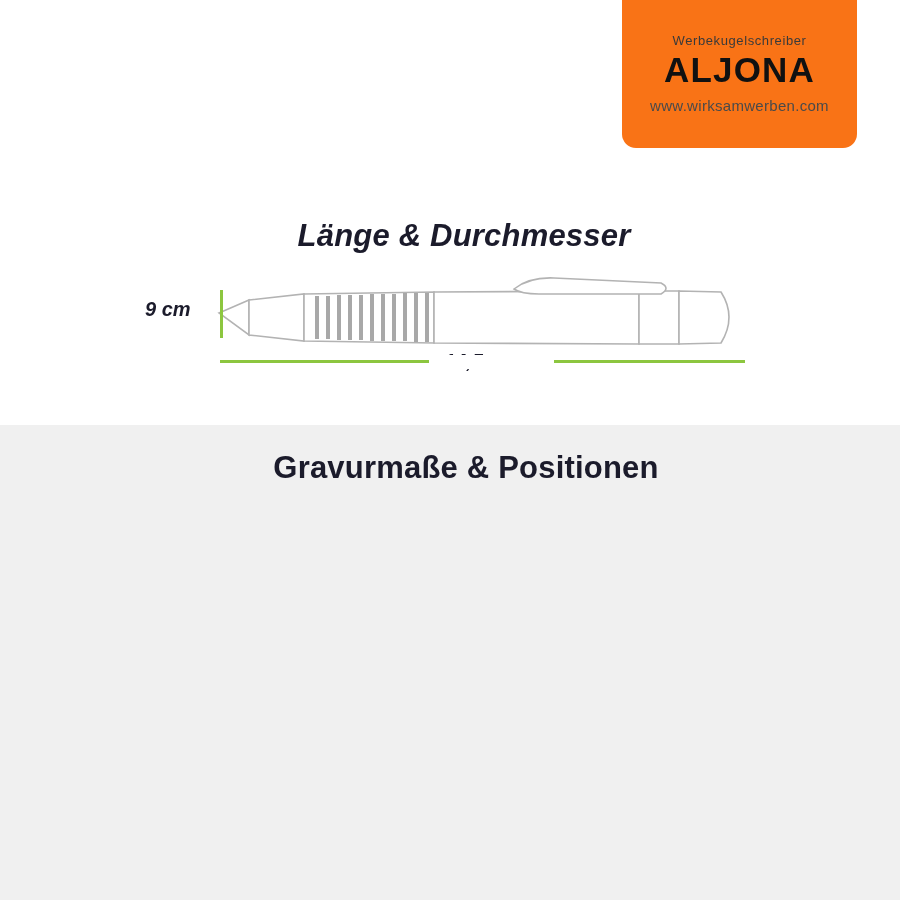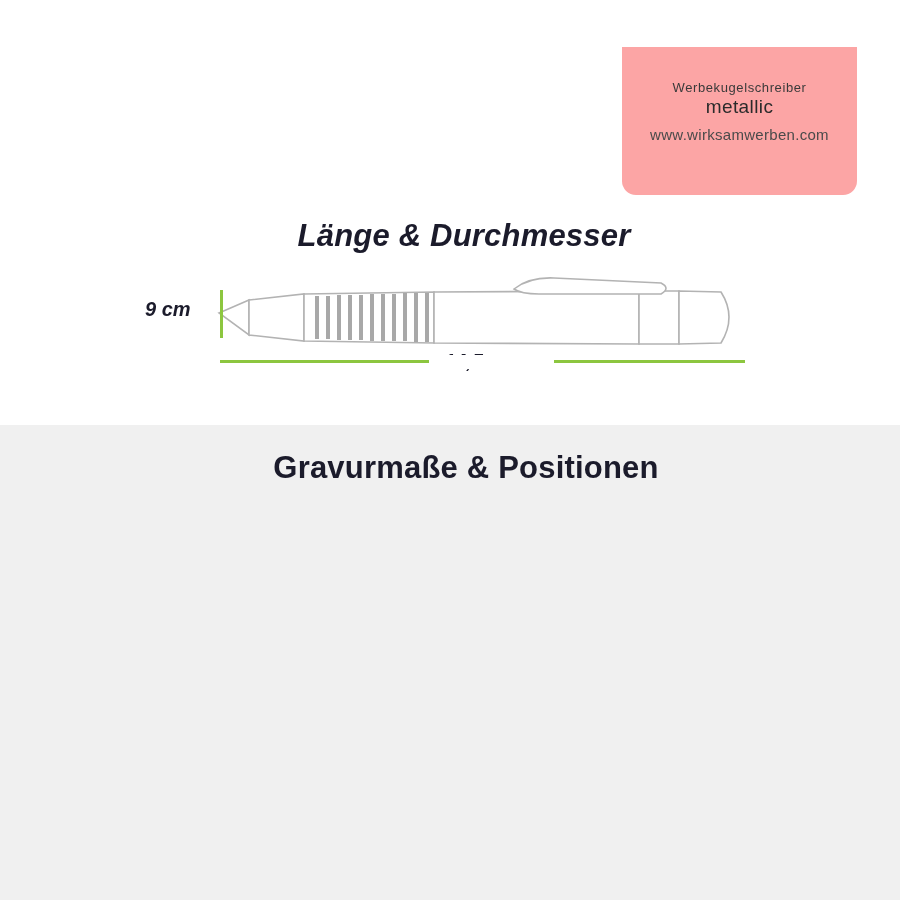--- a/index.html
+++ b/index.html
@@ -15,24 +15,23 @@
     position: relative;
   }
 
   
   .logo-badge {
     position: absolute;
     top: 0;
     left: 622px;
     width: 235px;
     height: 148px;
-    background: #fca5a5;
+    background: #f97316;
     border-radius: 0 0 14px 14px;
     text-align: center;
-    margin-top: 47px;
   }
   .logo-kicker {
     margin-top: 33px;
     font-size: 13px;
     letter-spacing: 0.6px;
     color: #3a3a3a;
     font-weight: 400;
   }
   .logo-main {
     margin-top: 4px;
@@ -156,15 +155,15 @@
 </div>
 
 <div class="section-bottom">
 
   <div class="heading heading-2" style="top:25px;">Gravurmaße &amp; Positionen</div>
 
 </div>
 
 <div class="logo-badge">
   <div class="logo-kicker">Werbekugelschreiber</div>
-  <div class="logo-sub">metallic</div>
+  <div class="logo-main">ALJONA</div>
   <div class="logo-url">www.wirksamwerben.com</div>
 </div>
 
 </body></html>

